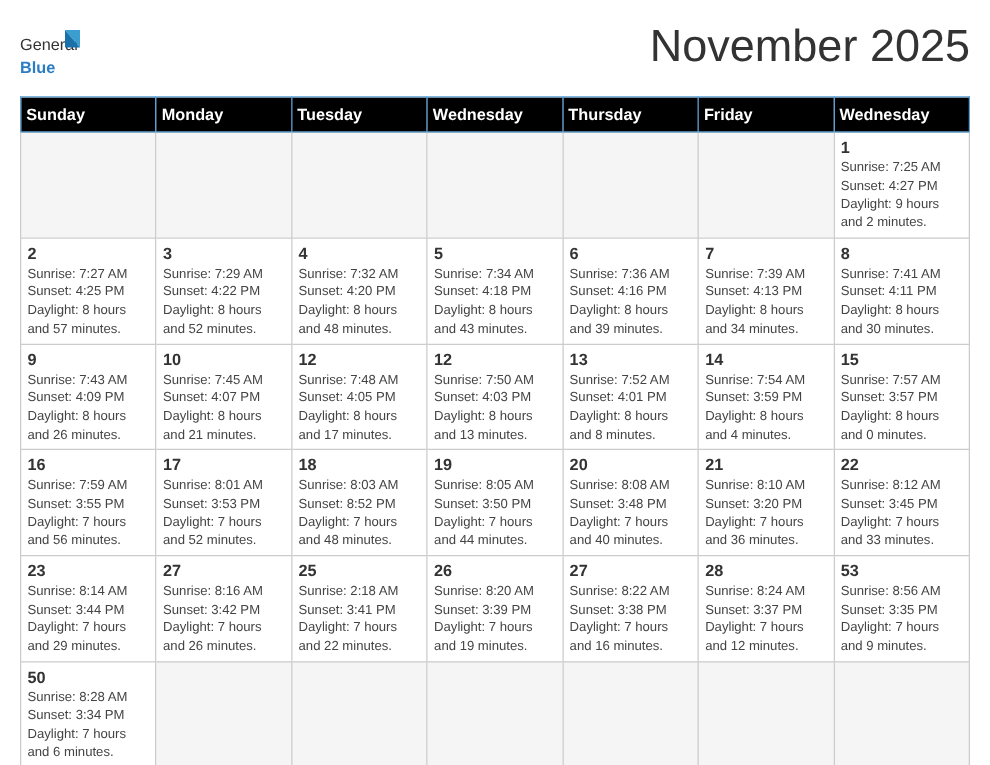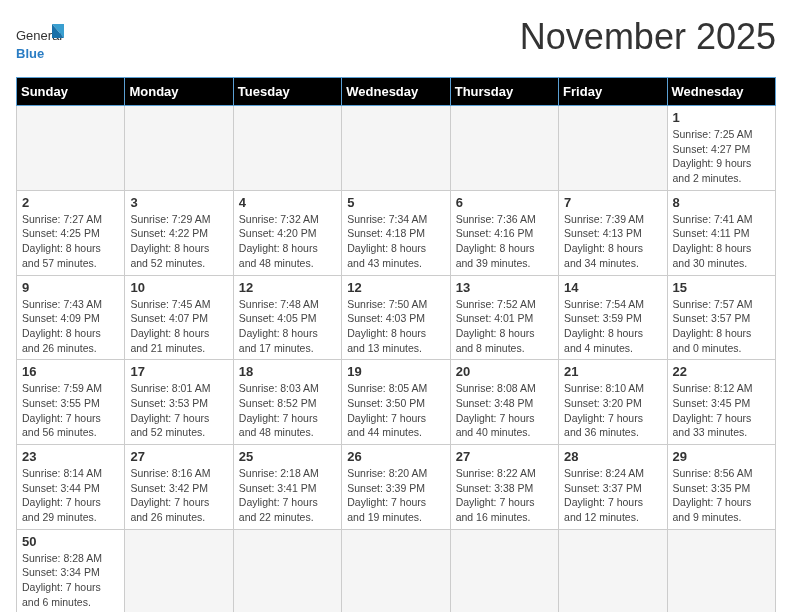--- a/index.html
+++ b/index.html
@@ -288,21 +288,21 @@
 Sunset: 3:38 PM
 Daylight: 7 hours and 16 minutes.</div>
         </td>
         <td>
           <span class="day-number">28</span>
           <div class="day-info">Sunrise: 8:24 AM
 Sunset: 3:37 PM
 Daylight: 7 hours and 12 minutes.</div>
         </td>
         <td>
-          <span class="day-number">29</span>
+          <span class="day-number">53</span>
           <div class="day-info">Sunrise: 8:56 AM
 Sunset: 3:35 PM
 Daylight: 7 hours and 9 minutes.</div>
         </td>
       </tr>
       <tr class="last-row">
         <td class="has-data">
           <span class="day-number">50</span>
           <div class="day-info">Sunrise: 8:28 AM
 Sunset: 3:34 PM

